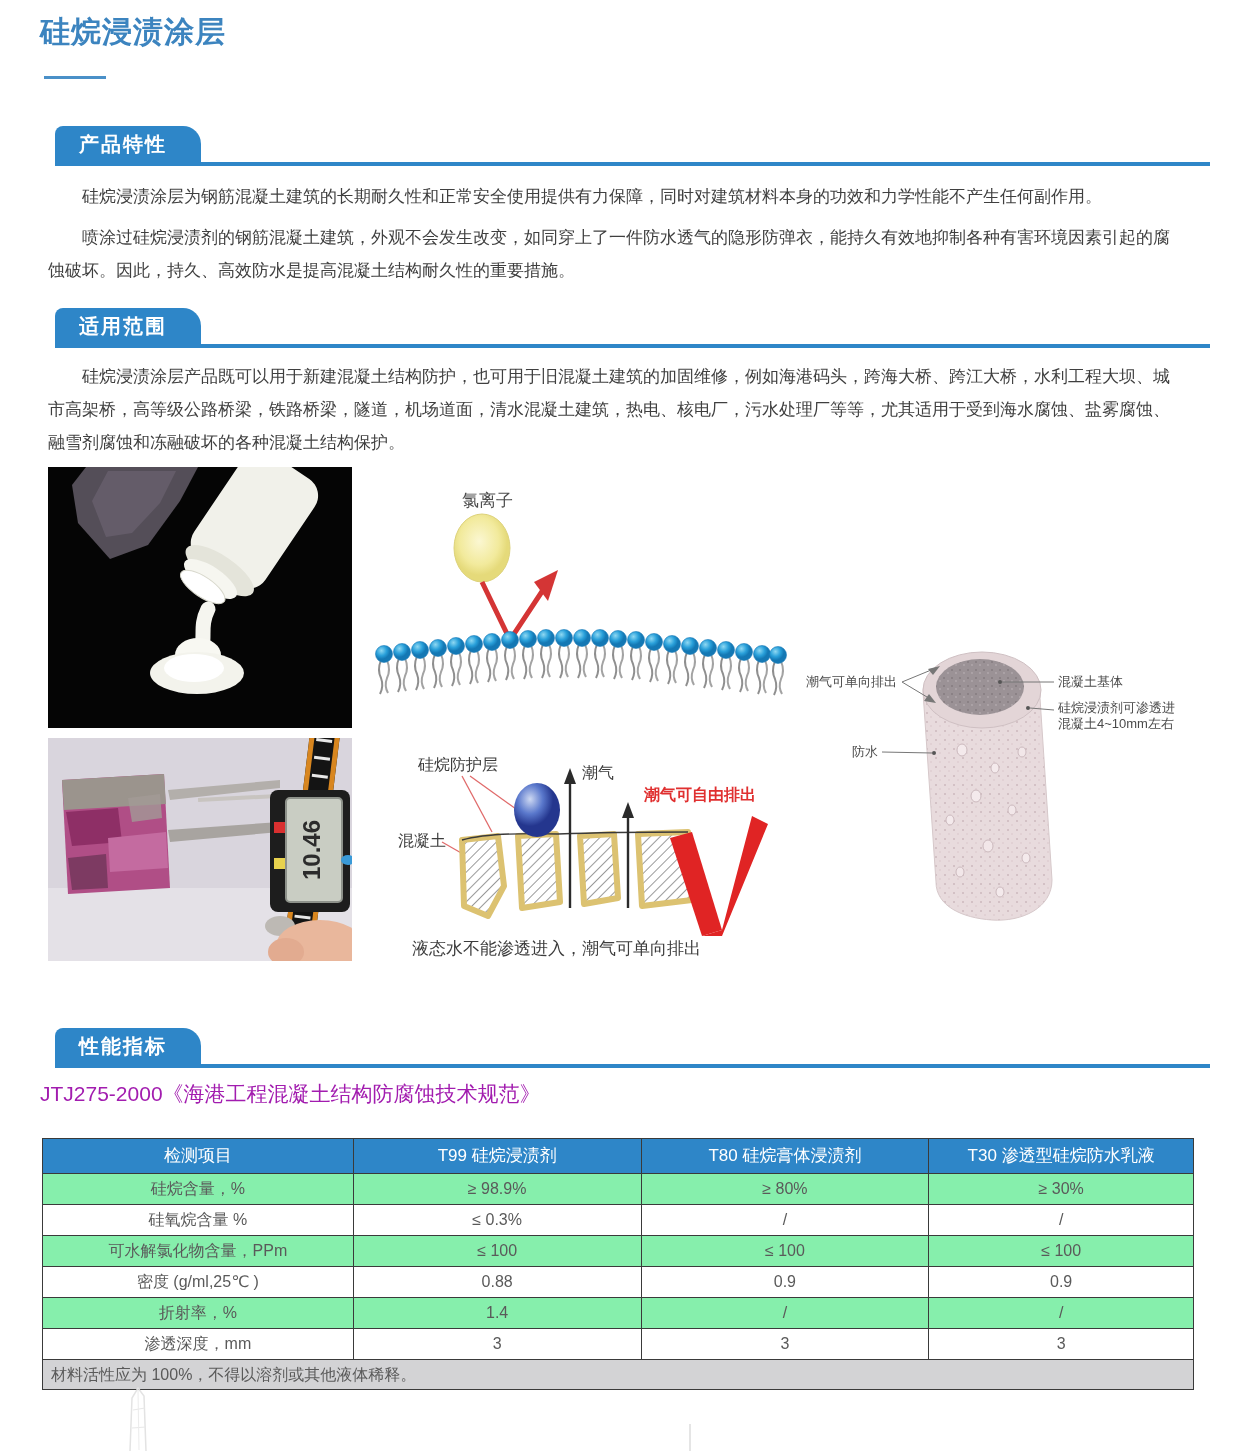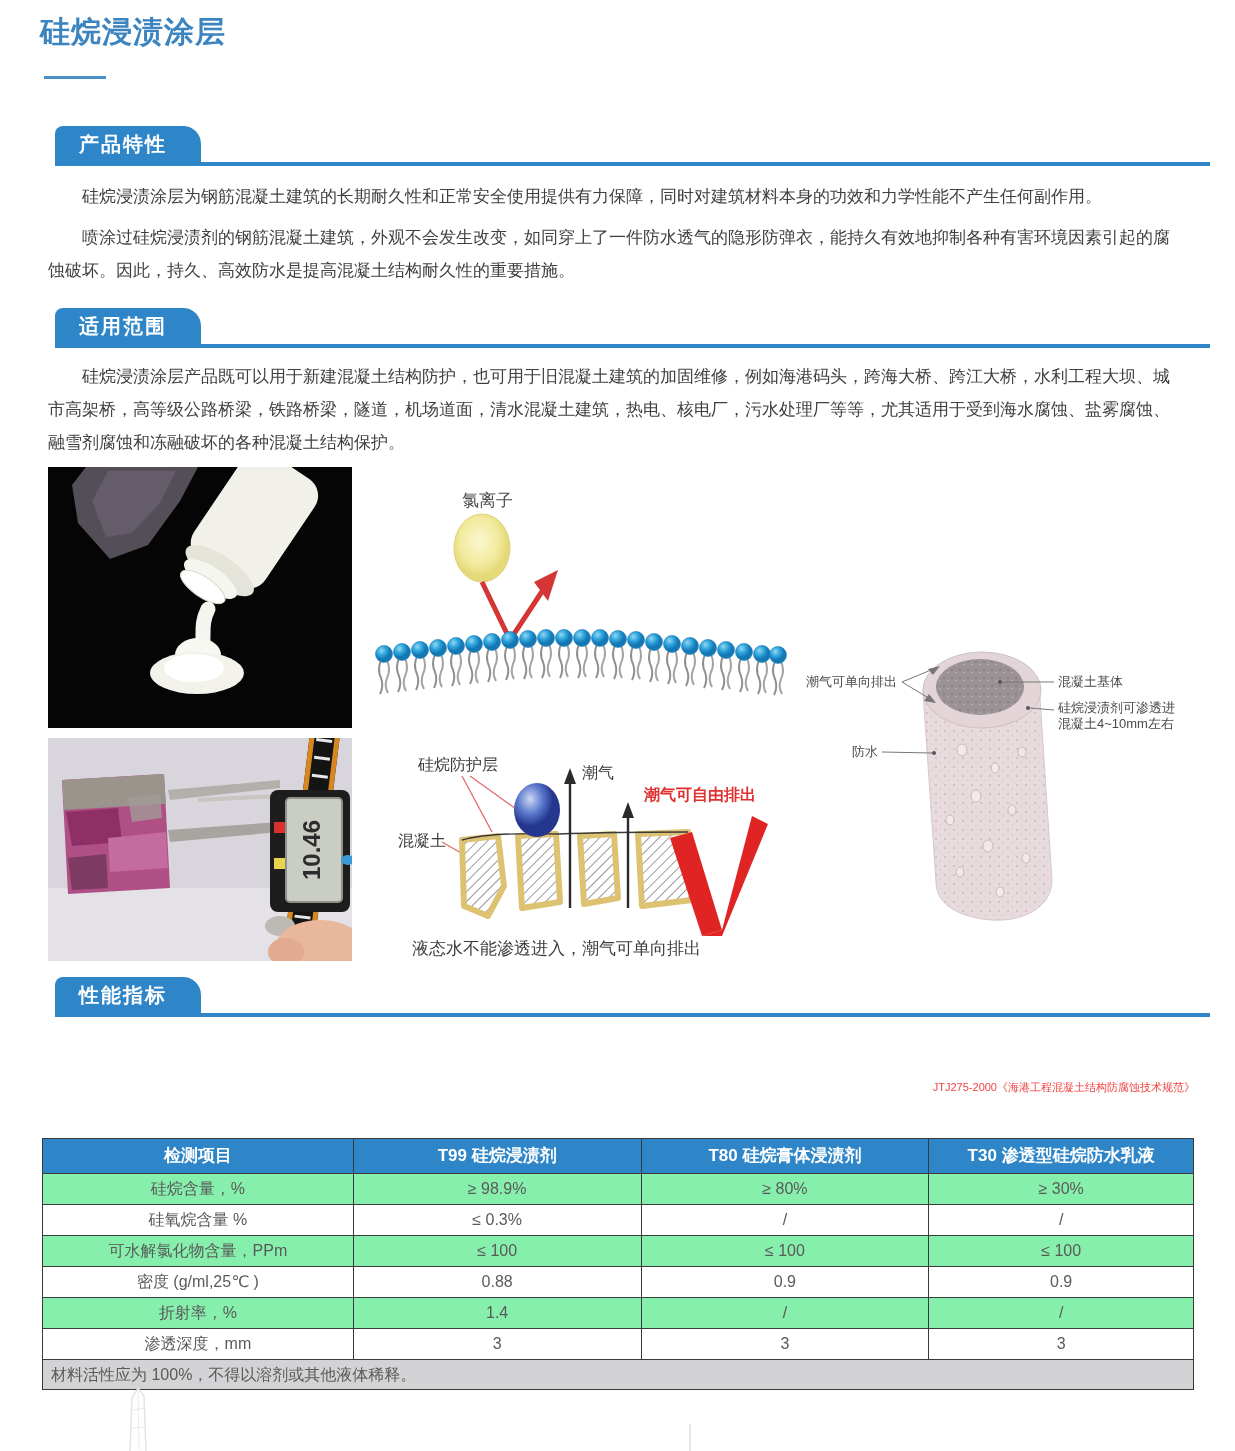--- a/index.html
+++ b/index.html
@@ -17,31 +17,31 @@
     display:inline-block;background:#2e86c8;color:#ffffff;font-size:20px;font-weight:bold;
     height:36px;line-height:36px;padding:0 34px 0 24px;border-radius:8px 18px 0 0;letter-spacing:2px;
   }
   .body-text{
     position:absolute;left:40px;width:1152px;font-size:17px;line-height:33px;color:#3f3f3f;
   }
   .body-text p{margin:8px;text-indent:2em;}
   .figure-area{position:absolute;left:40px;top:462px;width:1168px;height:505px;}
   .fig{position:absolute;}
   .table-title{
-    position:absolute;left:40px;top:1080px;width:1155px;text-align:right;
-    font-size:11px;color:#ef4444;
+    position:absolute;left:40px;top:1080px;width:1155px;text-align:left;
+    font-size:21px;color:#a21caf;
   }
   table.spec{
     position:absolute;left:42px;top:1138px;width:1152px;border-collapse:collapse;
     font-size:16px;color:#5a5a5a;table-layout:fixed;
   }
   table.spec th,table.spec td{
     border:1px solid #3a3a3a;text-align:center;padding:0;height:30px;line-height:20px;
   }
-  table.spec th{background:#2e86c8;color:#ffffff;font-weight:bold;font-size:17px;height:34px;}
+  table.spec th{background:#2e86c8;color:#ffffff;font-weight:normal;font-size:17px;height:34px;}
   table.spec tr.gray td{background:#86efac;}
   table.spec tr.white td{background:#ffffff;}
   table.spec td.foot{background:#d3d3d5;text-align:left;padding-left:8px;height:29px;margin-left:23px;}
   .watermark{position:absolute;pointer-events:none;}
   svg text{font-family:"Liberation Sans","DejaVu Sans",sans-serif;}
 </style>
 </head>
 <body>
 
 <div class="page">
@@ -260,21 +260,21 @@
         <text x="268" y="108" font-size="13" fill="#4a4a4a">混凝土4~10mm左右</text>
         <line x1="264" y1="90" x2="240" y2="88" stroke="#777" stroke-width="1"></line>
         <circle cx="238" cy="88" r="2" fill="#555"></circle>
         <text x="62" y="136" font-size="13" fill="#4a4a4a">防水</text>
         <line x1="92" y1="132" x2="142" y2="133" stroke="#777" stroke-width="1"></line>
         <circle cx="144" cy="133" r="2" fill="#555"></circle>
       </svg>
     </div>
   </div>
 
-  <div class="section-head" style="top:977px;">
+  <div class="section-head" style="top:1028px;">
     <span class="section-tab">性能指标</span>
   </div>
 
   <div class="table-title">JTJ275-2000《海港工程混凝土结构防腐蚀技术规范》</div>
 
   <table class="spec">
     <colgroup>
         <col style="width:27%">
         <col style="width:25%">
         <col style="width:25%">

